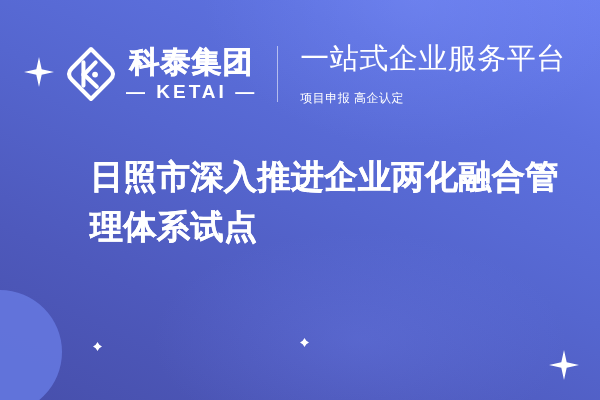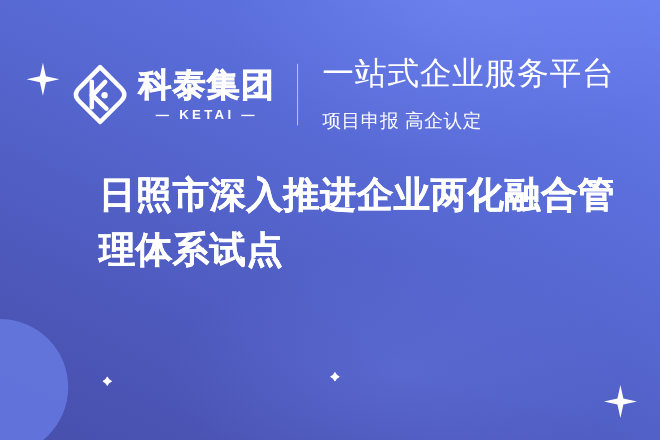--- a/index.html
+++ b/index.html
@@ -70,21 +70,21 @@
   }
   .sparkle-logo   { left: 24px;  top: 57px; }
   .sparkle-corner { left: 549px; top: 350px; --s: 26px; width: 26px; height: 26px; }
   .sparkle-d1     { left: 93px;  top: 342px; }
   .sparkle-d2     { left: 300px; top: 338px; }
 
   
   .header {
     position: absolute;
     left: 0;
-    top: 48px;
+    top: 36px;
     width: 600px;
     height: 76px;
     display: flex;
     align-items: center;
   }
 
   .brand {
     display: flex;
     align-items: center;
     margin-left: 62px;
@@ -103,21 +103,21 @@
     font-size: 30px;
     font-weight: 700;
     letter-spacing: 1px;
     line-height: 1;
     white-space: nowrap;
     -webkit-text-stroke: 0.6px #ffffff;
   }
   .brand-en {
     margin-top: 5px;
     color: #ffffff;
-    font-size: 12px;
+    font-size: 19px;
     font-weight: 700;
     letter-spacing: 3px;
     line-height: 1;
     white-space: nowrap;
   }
 
   .divider {
     width: 1px;
     height: 56px;
     background: rgba(255,255,255,0.55);
@@ -135,21 +135,21 @@
     color: #ffffff;
     font-size: 29px;
     font-weight: 400;
     letter-spacing: 0.5px;
     line-height: 1.08;
     white-space: nowrap;
   }
   .tagline-sub {
     margin-top: 18px;
     color: #ffffff;
-    font-size: 17px;
+    font-size: 12px;
     font-weight: 400;
     letter-spacing: 0.5px;
     line-height: 1.1;
     white-space: nowrap;
   }
 
   
   .title {
     position: absolute;
     left: 62px;

